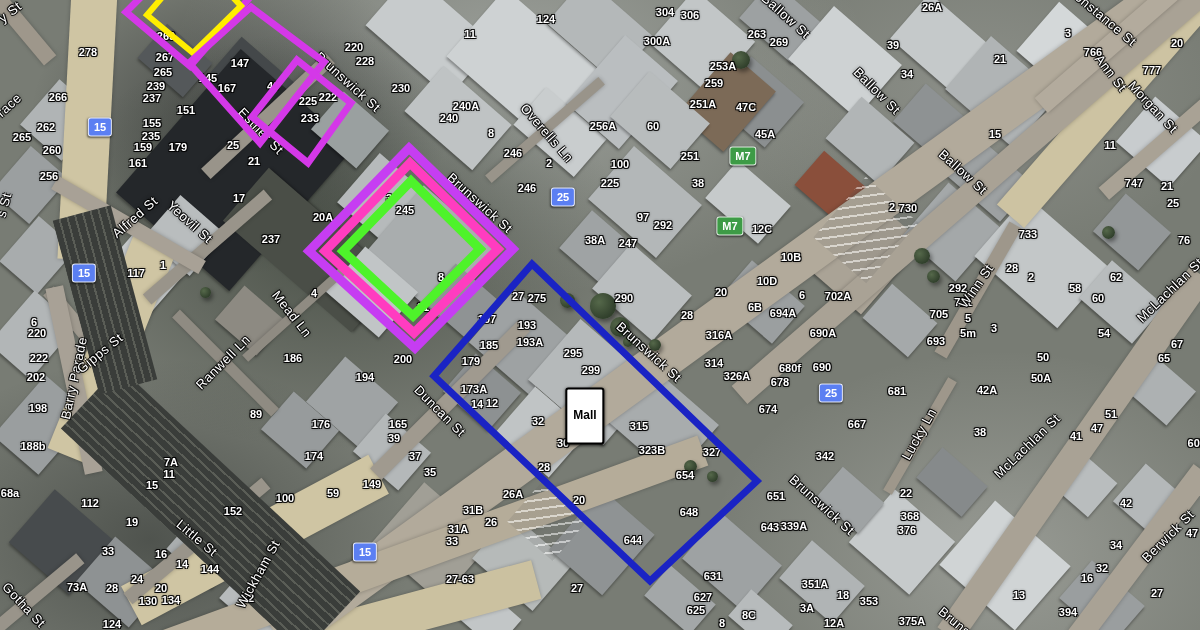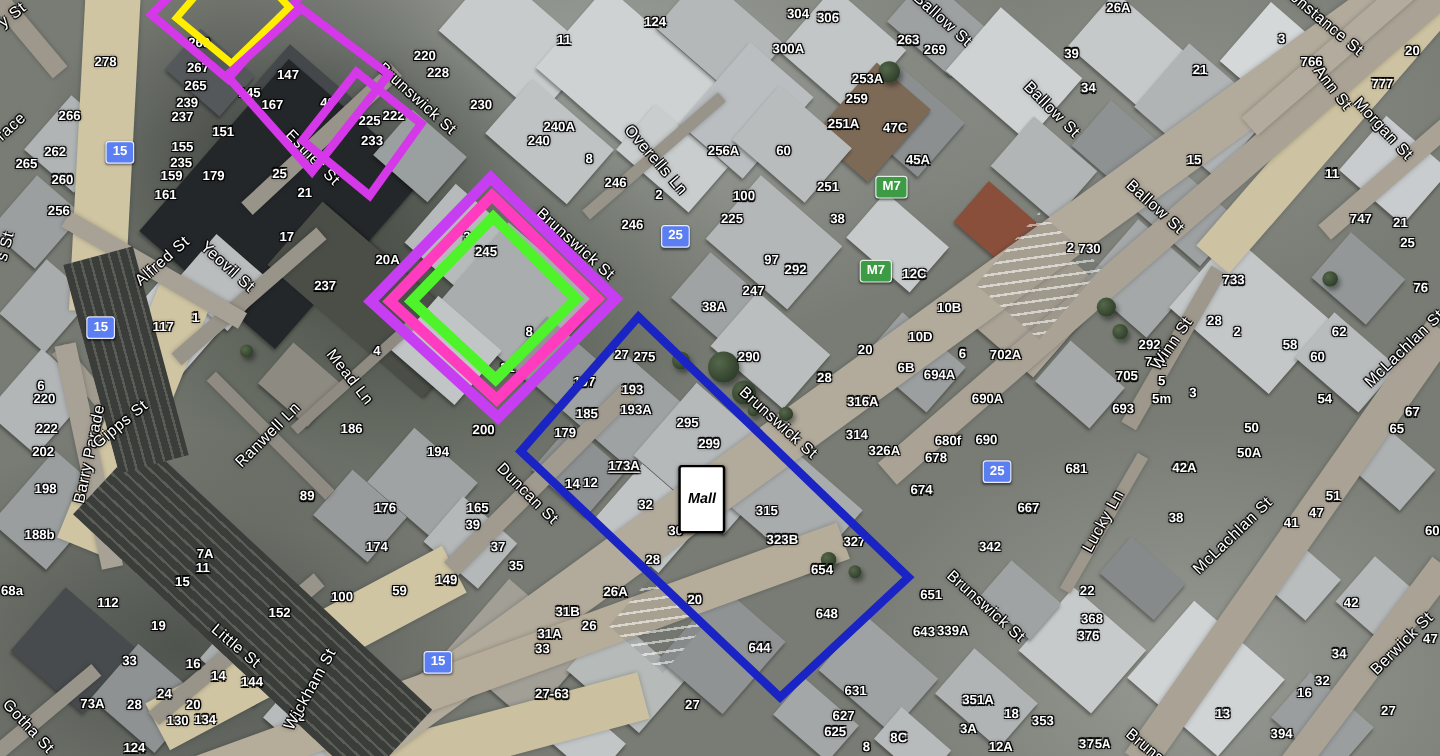--- a/index.html
+++ b/index.html
@@ -33,21 +33,20 @@
     position:absolute;transform:translate(-50%,-50%);z-index:42;
     font-size:11px;font-weight:bold;color:#fff;line-height:1;
     padding:3px 5px;border-radius:3px;border:1px solid rgba(255,255,255,.85);
     box-shadow:0 1px 2px rgba(0,0,0,.5);
   }
   .poi{
     position:absolute;transform:translate(-50%,-50%);z-index:60;
     background:#fff;border:2px solid #000;border-radius:3px;
     font-size:12px;font-weight:bold;color:#000;padding:20px 6px;line-height:1.1;
     box-shadow:0 1px 3px rgba(0,0,0,.6);
-    font-style:italic;
   }
   #overlay-svg{position:absolute;left:0;top:0;z-index:50;}
 </style>
 </head>
 <body>
 
 <div id="map">
   <div id="fabric">
       <div class="bld" style="left: 145px; top: 37.5px; width: 60px; height: 45px; background: rgb(84, 88, 90); transform: rotate(41deg); z-index: 1;"></div>
       <div class="bld" style="left: 215px; top: 52.5px; width: 70px; height: 55px; background: rgb(68, 72, 74); transform: rotate(41deg); z-index: 1;"></div>
@@ -277,21 +276,21 @@
       <div class="hn" style="left: 1152px; top: 70px;">777</div>
       <div class="hn" style="left: 995px; top: 134px;">15</div>
       <div class="hn" style="left: 1110px; top: 145px;">11</div>
       <div class="hn" style="left: 389px; top: 198px;">3</div>
       <div class="hn" style="left: 405px; top: 210px;">245</div>
       <div class="hn" style="left: 441px; top: 277px;">8</div>
       <div class="hn" style="left: 423px; top: 307px;">21</div>
       <div class="hn" style="left: 620px; top: 164px;">100</div>
       <div class="hn" style="left: 610px; top: 183px;">225</div>
       <div class="hn" style="left: 698px; top: 183px;">38</div>
-      <div class="hn" style="left: 595px; top: 256px; text-align: center;">38A</div>
+      <div class="hn" style="left: 595px; top: 240px; text-align: center;">38A</div>
       <div class="hn" style="left: 643px; top: 217px;">97</div>
       <div class="hn" style="left: 663px; top: 225px;">292</div>
       <div class="hn" style="left: 628px; top: 243px;">247</div>
       <div class="hn" style="left: 624px; top: 298px;">290</div>
       <div class="hn" style="left: 687px; top: 315px;">28</div>
       <div class="hn" style="left: 721px; top: 292px;">20</div>
       <div class="hn" style="left: 762px; top: 229px;">12C</div>
       <div class="hn" style="left: 791px; top: 257px;">10B</div>
       <div class="hn" style="left: 767px; top: 281px;">10D</div>
       <div class="hn" style="left: 755px; top: 307px;">6B</div>
@@ -331,21 +330,21 @@
       <div class="hn" style="left: 398px; top: 424px;">165</div>
       <div class="hn" style="left: 394px; top: 438px;">39</div>
       <div class="hn" style="left: 415px; top: 456px;">37</div>
       <div class="hn" style="left: 430px; top: 472px;">35</div>
       <div class="hn" style="left: 489px; top: 345px;">185</div>
       <div class="hn" style="left: 471px; top: 361px;">179</div>
       <div class="hn" style="left: 527px; top: 325px;">193</div>
       <div class="hn" style="left: 530px; top: 342px;">193A</div>
       <div class="hn" style="left: 573px; top: 353px;">295</div>
       <div class="hn" style="left: 591px; top: 370px;">299</div>
-      <div class="hn" style="left: 520px; top: 389px; text-decoration: underline;">173A</div>
+      <div class="hn" style="left: 474px; top: 389px;">173A</div>
       <div class="hn" style="left: 477px; top: 404px;">14</div>
       <div class="hn" style="left: 492px; top: 403px;">12</div>
       <div class="hn" style="left: 538px; top: 421px;">32</div>
       <div class="hn" style="left: 563px; top: 443px;">30</div>
       <div class="hn" style="left: 544px; top: 467px;">28</div>
       <div class="hn" style="left: 518px; top: 296px;">27</div>
       <div class="hn" style="left: 537px; top: 298px;">275</div>
       <div class="hn" style="left: 487px; top: 319px;">197</div>
       <div class="hn" style="left: 719px; top: 335px;">316A</div>
       <div class="hn" style="left: 714px; top: 363px;">314</div>
@@ -423,21 +422,21 @@
       <div class="hn" style="left: 910px; top: 516px;">368</div>
       <div class="hn" style="left: 907px; top: 530px;">376</div>
       <div class="hn" style="left: 1126px; top: 503px;">42</div>
       <div class="hn" style="left: 1116px; top: 545px;">34</div>
       <div class="hn" style="left: 1102px; top: 568px;">32</div>
       <div class="hn" style="left: 1087px; top: 578px;">16</div>
       <div class="hn" style="left: 1019px; top: 595px;">13</div>
       <div class="hn" style="left: 1068px; top: 612px;">394</div>
       <div class="hn" style="left: 1157px; top: 593px;">27</div>
       <div class="hn" style="left: 1192px; top: 533px;">47</div>
-      <div class="hn" style="left: 912px; top: 621px; font-family: Liberation Mono, monospace;">375A</div>
+      <div class="hn" style="left: 912px; top: 621px;">375A</div>
       <div class="shield" style="left: 100px; top: 127px; background: rgb(91, 127, 242);">15</div>
       <div class="shield" style="left: 84px; top: 273px; background: rgb(91, 127, 242);">15</div>
       <div class="shield" style="left: 365px; top: 552px; background: rgb(91, 127, 242);">15</div>
       <div class="shield" style="left: 563px; top: 197px; background: rgb(91, 127, 242);">25</div>
       <div class="shield" style="left: 831px; top: 393px; background: rgb(91, 127, 242);">25</div>
       <div class="shield" style="left: 743px; top: 156px; background: rgb(61, 155, 70);">M7</div>
       <div class="shield" style="left: 730px; top: 226px; background: rgb(61, 155, 70);">M7</div>
       <div class="poi" style="left: 585px; top: 416px;">Mall</div>
     </div>
 </div>

